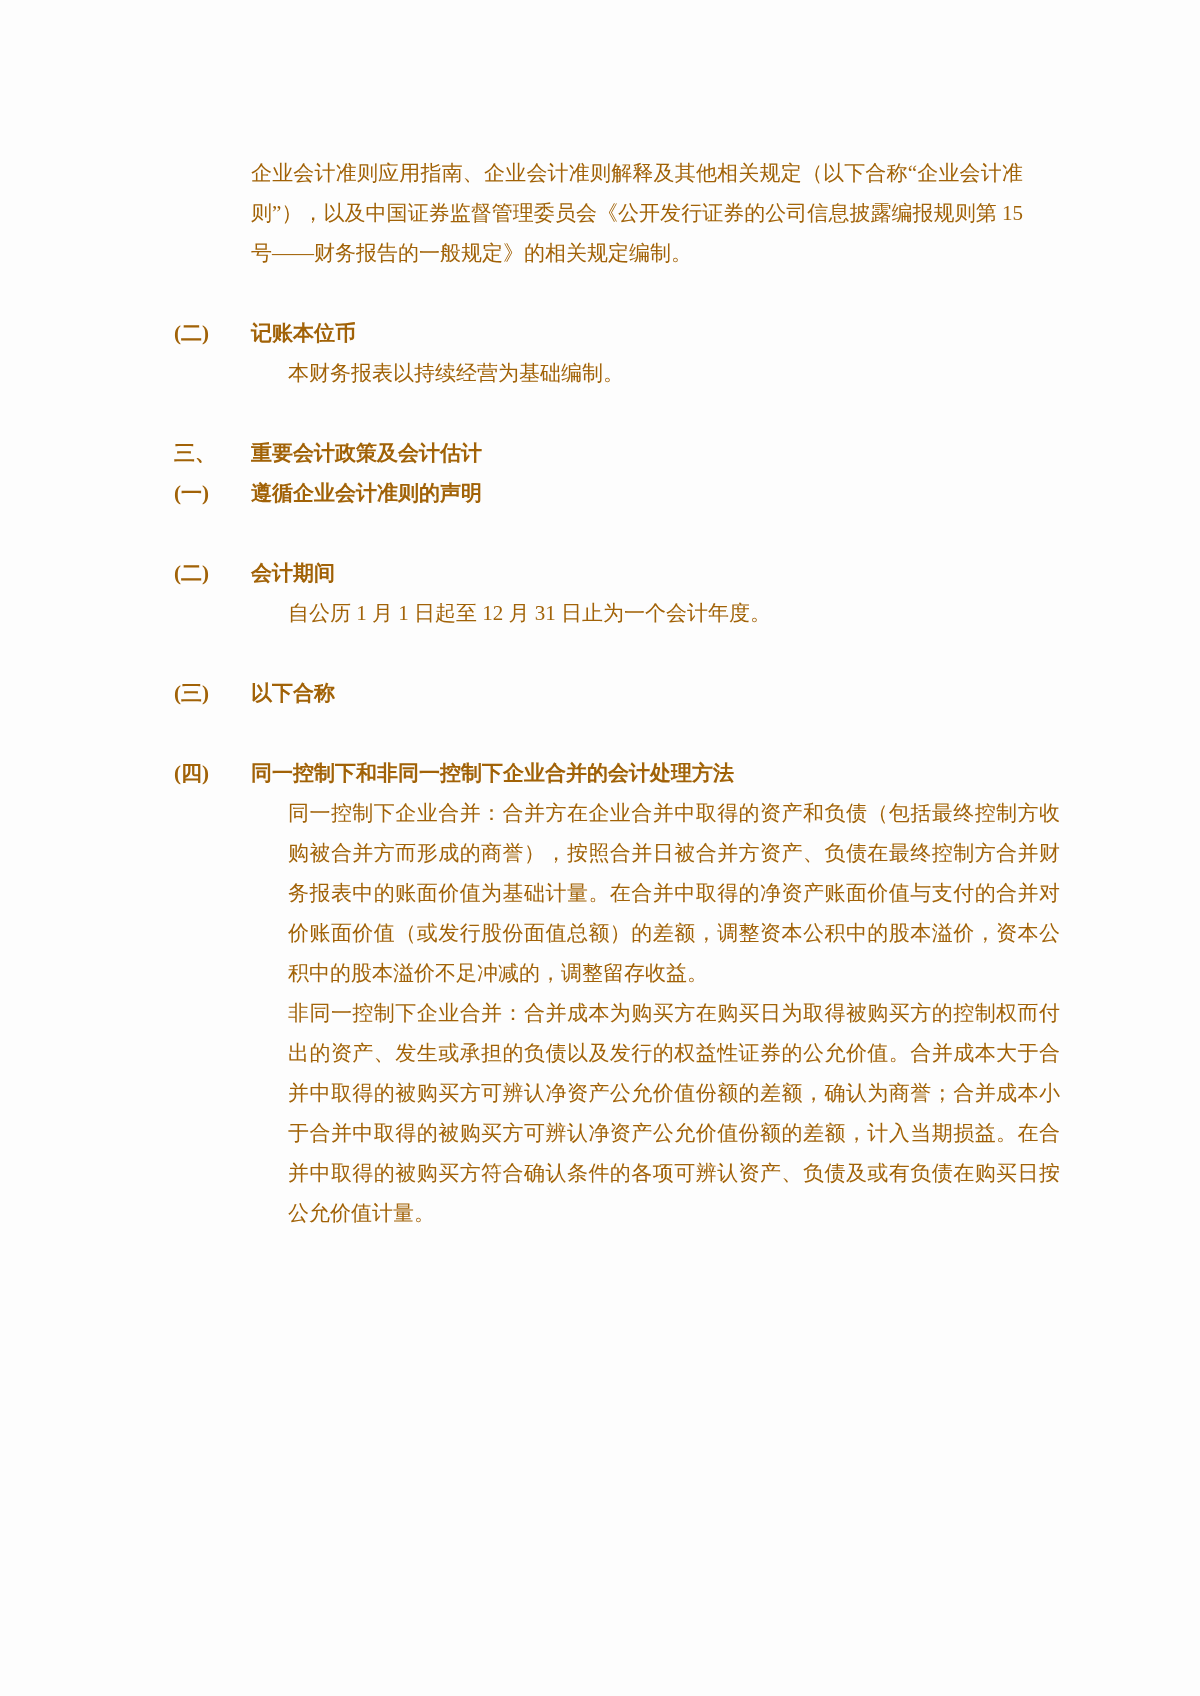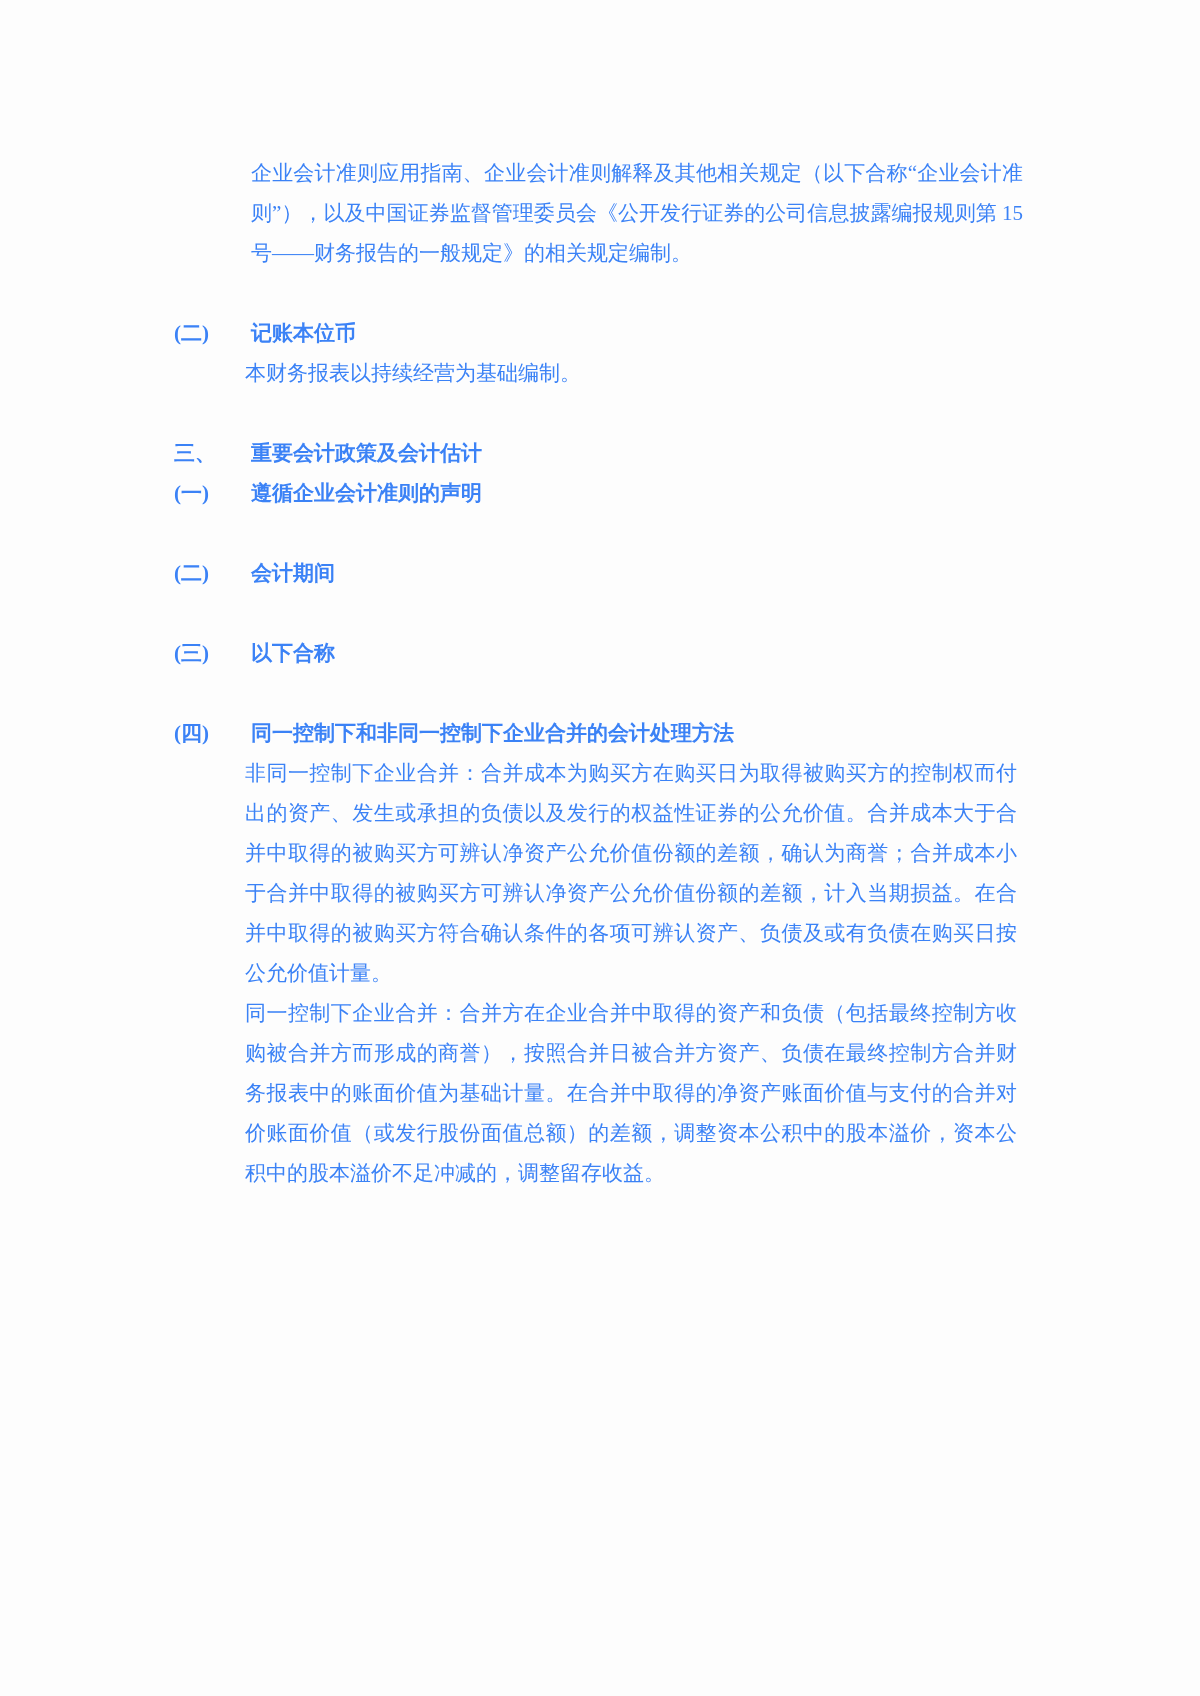--- a/index.html
+++ b/index.html
@@ -6,21 +6,21 @@
     margin: 0;
     padding: 0;
     background: #ffffff;
   }
   .page {
     position: relative;
     width: 1200px;
     height: 1696px;
     box-sizing: border-box;
     background: #fdfdfd;
-    color: #3b82f6;
+    color: #a16207;
     font-family: "Liberation Serif", "DejaVu Serif", serif;
     padding: 153px 178px 0 174px;
     overflow: hidden;
   }
   .body-text {
     margin: 0;
     font-size: 21px;
     line-height: 40px;
     text-align: justify;
     width: 772px;
@@ -41,21 +41,21 @@
     font-weight: bold;
   }
   .section-label {
     width: 77px;
     flex-shrink: 0;
   }
   .section-title {
     flex: 1;
   }
   .section-body {
-    margin-left: 71px;
+    margin-left: 114px;
   }
 </style>
 </head>
 <body>
 
 <div class="page">
 
   <p class="body-text indented">企业会计准则应用指南、企业会计准则解释及其他相关规定（以下合称“企业会计准则”），以及中国证券监督管理委员会《公开发行证券的公司信息披露编报规则第 15 号——财务报告的一般规定》的相关规定编制。</p>
 
   <section class="doc-section">
@@ -80,33 +80,36 @@
       <span class="section-label">(一)</span>
       <span class="section-title">遵循企业会计准则的声明</span>
     </div>
   </section>
 
   <section class="doc-section">
     <div class="section-head">
       <span class="section-label">(二)</span>
       <span class="section-title">会计期间</span>
     </div>
+    <div class="section-body">
+      <p class="body-text">自公历 1 月 1 日起至 12 月 31 日止为一个会计年度。</p>
+    </div>
   </section>
 
   <section class="doc-section">
     <div class="section-head">
       <span class="section-label">(三)</span>
       <span class="section-title">以下合称</span>
     </div>
   </section>
 
   <section class="doc-section">
     <div class="section-head">
       <span class="section-label">(四)</span>
       <span class="section-title">同一控制下和非同一控制下企业合并的会计处理方法</span>
     </div>
     <div class="section-body">
+      <p class="body-text">同一控制下企业合并：合并方在企业合并中取得的资产和负债（包括最终控制方收购被合并方而形成的商誉），按照合并日被合并方资产、负债在最终控制方合并财务报表中的账面价值为基础计量。在合并中取得的净资产账面价值与支付的合并对价账面价值（或发行股份面值总额）的差额，调整资本公积中的股本溢价，资本公积中的股本溢价不足冲减的，调整留存收益。</p>
       <p class="body-text">非同一控制下企业合并：合并成本为购买方在购买日为取得被购买方的控制权而付出的资产、发生或承担的负债以及发行的权益性证券的公允价值。合并成本大于合并中取得的被购买方可辨认净资产公允价值份额的差额，确认为商誉；合并成本小于合并中取得的被购买方可辨认净资产公允价值份额的差额，计入当期损益。在合并中取得的被购买方符合确认条件的各项可辨认资产、负债及或有负债在购买日按公允价值计量。</p>
-      <p class="body-text">同一控制下企业合并：合并方在企业合并中取得的资产和负债（包括最终控制方收购被合并方而形成的商誉），按照合并日被合并方资产、负债在最终控制方合并财务报表中的账面价值为基础计量。在合并中取得的净资产账面价值与支付的合并对价账面价值（或发行股份面值总额）的差额，调整资本公积中的股本溢价，资本公积中的股本溢价不足冲减的，调整留存收益。</p>
     </div>
   </section>
 
 </div>
 
 </body></html>

